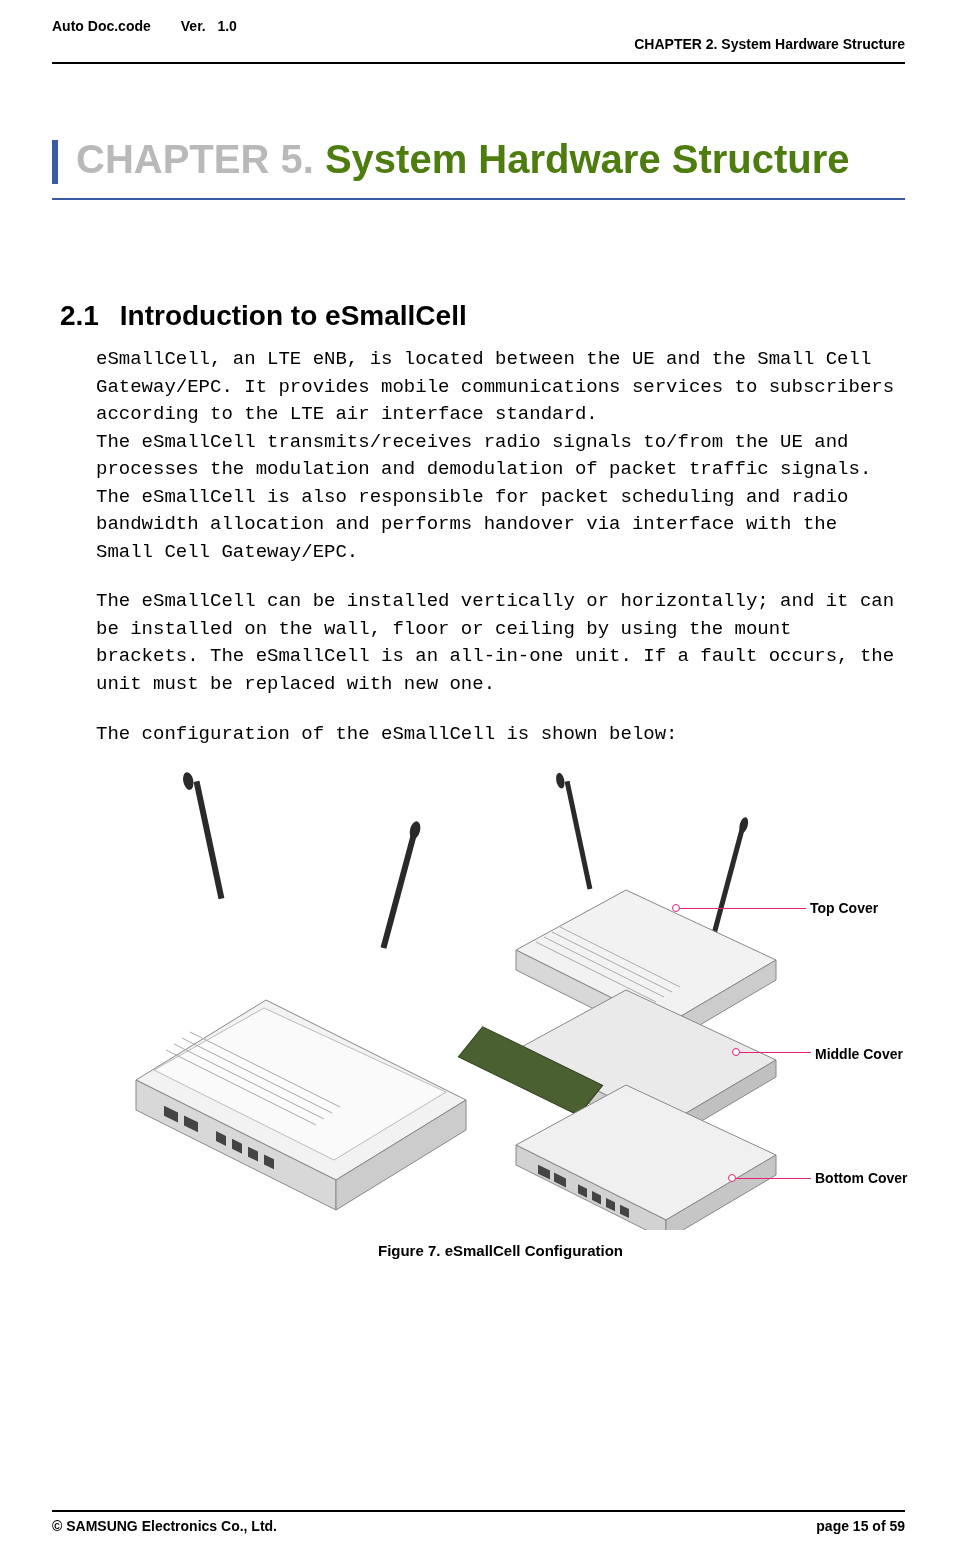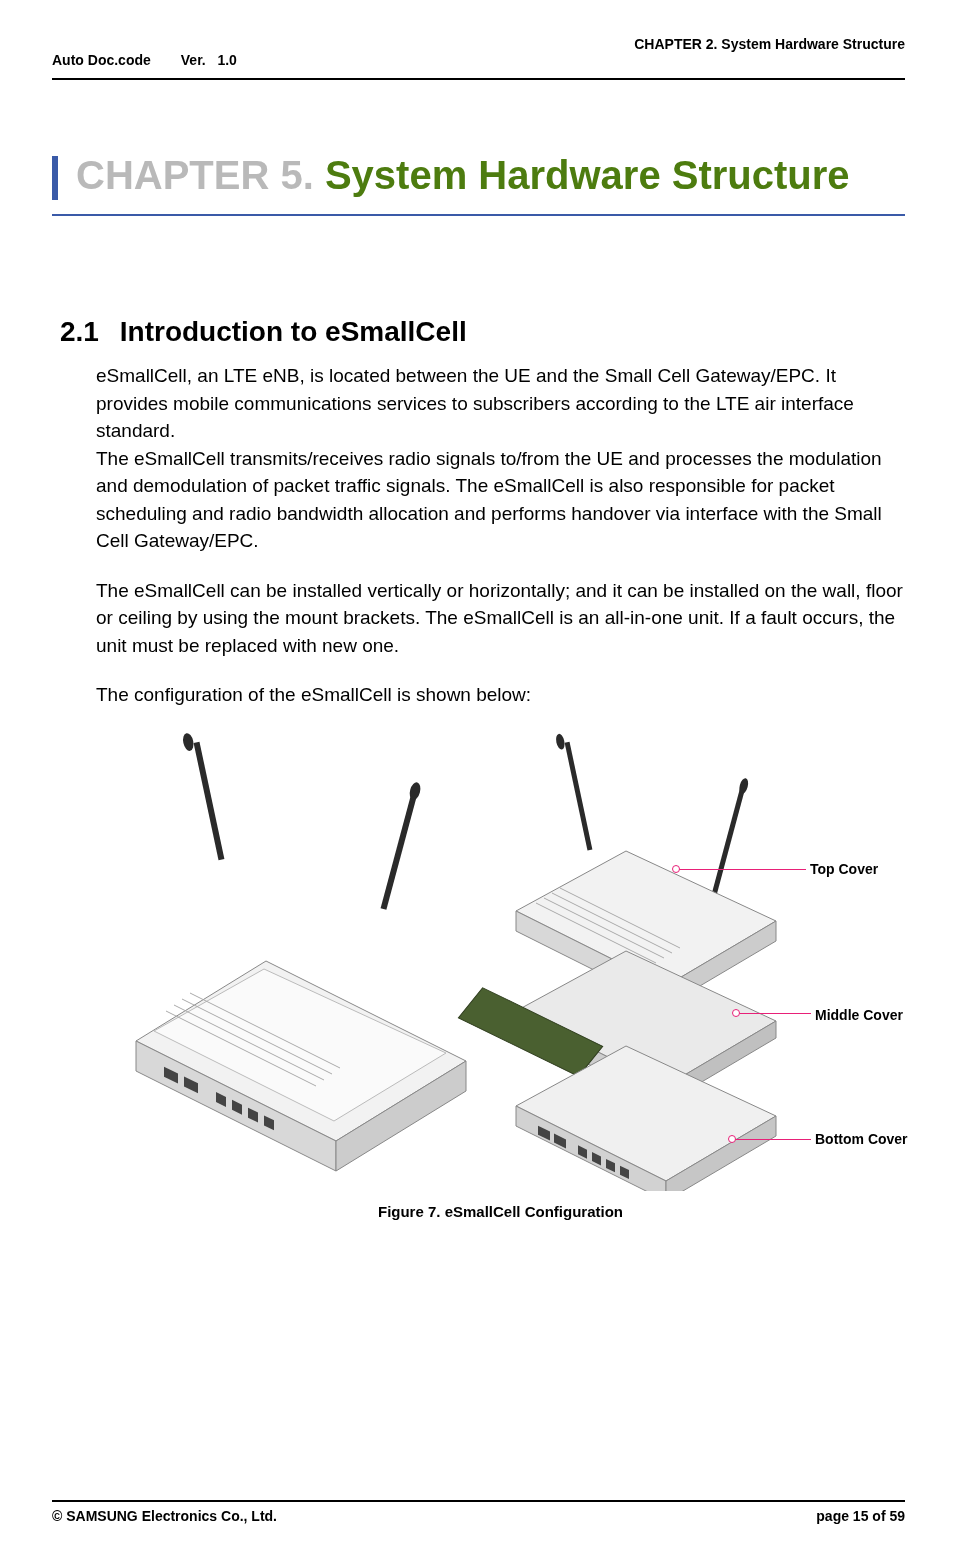--- a/index.html
+++ b/index.html
@@ -18,21 +18,20 @@
       display: flex;
       justify-content: space-between;
       align-items: flex-start;
       font-size: 14px;
       font-weight: bold;
       margin-bottom: 10px;
     }
     .header-left {
       display: flex;
       gap: 30px;
-      margin-top: 34px;
     }
     .header-right {
       text-align: right;
       margin-top: 18px;
     }
     .top-rule {
       border: none;
       border-top: 2px solid #000;
       margin-top: 6px;
     }
@@ -74,21 +73,21 @@
       font-weight: bold;
       margin-left: -44px;
       margin-bottom: 14px;
     }
     .section-num {
       display: inline-block;
       width: 52px;
       margin-left: 8px;
     }
     .body-text {
-      font-family: Liberation Sans, sans-serif;
+      font-family: Liberation Mono, monospace;
       font-size: 19px;
       line-height: 1.45;
       margin-bottom: 22px;
     }
     .figure-area {
       position: relative;
       height: 460px;
       margin-bottom: 12px;
     }
     .figure-area svg {
@@ -122,21 +121,21 @@
       text-align: center;
       font-family: Arial, sans-serif;
       font-size: 15px;
       font-weight: bold;
       margin-top: 6px;
     }
     .footer {
       position: absolute;
       left: 52px;
       right: 52px;
-      bottom: 36px;
+      bottom: 26px;
     }
     .footer-rule {
       border: none;
       border-top: 2px solid #000;
       margin-bottom: 6px;
     }
     .footer-row {
       display: flex;
       justify-content: space-between;
       font-family: Arial, sans-serif;

